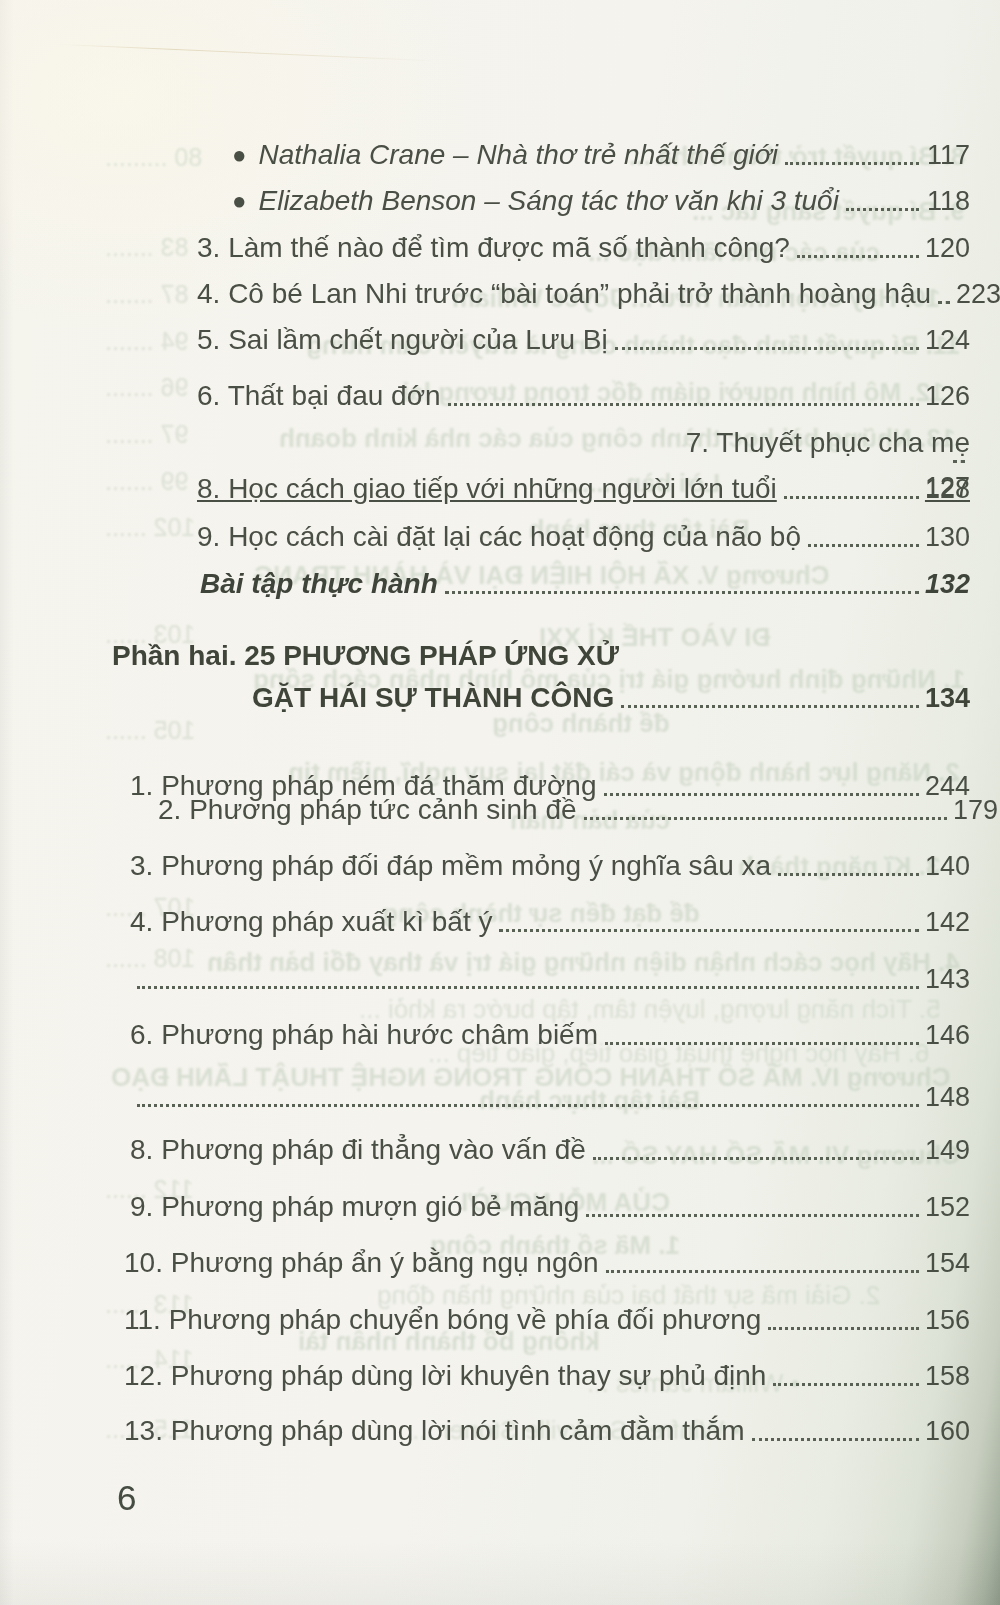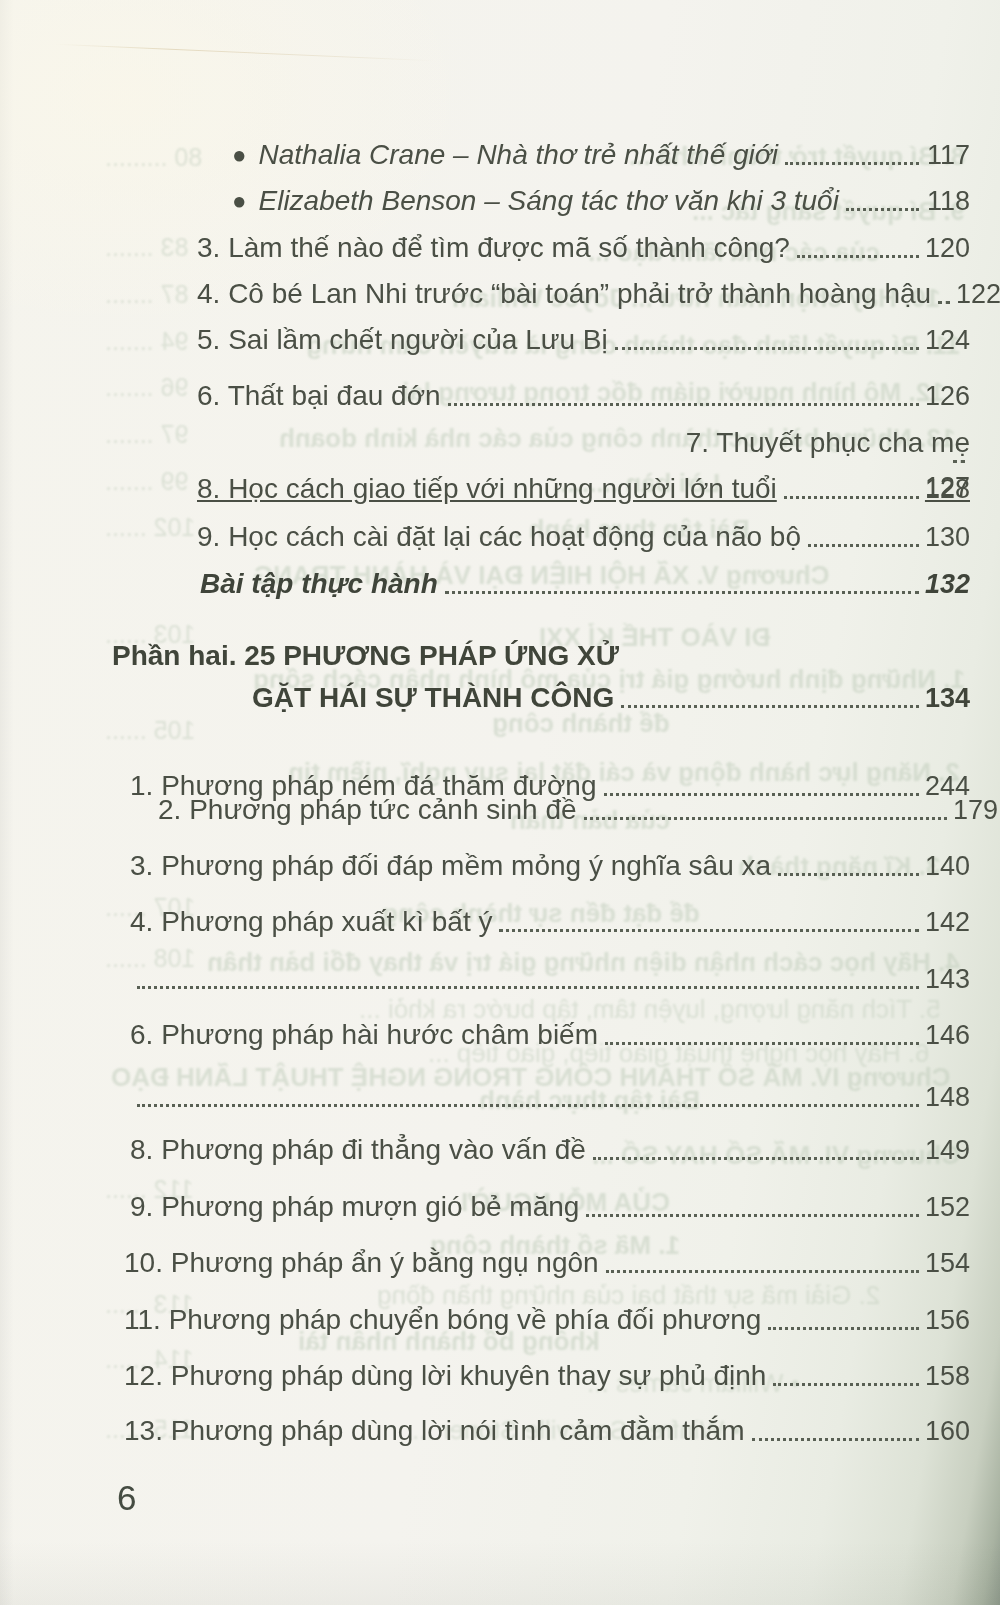--- a/index.html
+++ b/index.html
@@ -156,21 +156,21 @@
         <span class="pg">118</span>
       </div>
       <div class="toc-row " style="top: 231px; left: 197px; width: 773px;">
         <span class="label">3. Làm thế nào để tìm được mã số thành công?</span>
         <span class="dots"></span>
         <span class="pg">120</span>
       </div>
       <div class="toc-row " style="top: 277px; left: 197px; width: 773px;">
         <span class="label">4. Cô bé Lan Nhi trước “bài toán” phải trở thành hoàng hậu</span>
         <span class="dots"></span>
-        <span class="pg">122</span>
+        <span class="pg">223</span>
       </div>
       <div class="toc-row " style="top: 323px; left: 197px; width: 773px;">
         <span class="label">5. Sai lầm chết người của Lưu Bị</span>
         <span class="dots"></span>
         <span class="pg">124</span>
       </div>
       <div class="toc-row " style="top: 379px; left: 197px; width: 773px;">
         <span class="label">6. Thất bại đau đớn</span>
         <span class="dots"></span>
         <span class="pg">126</span>

